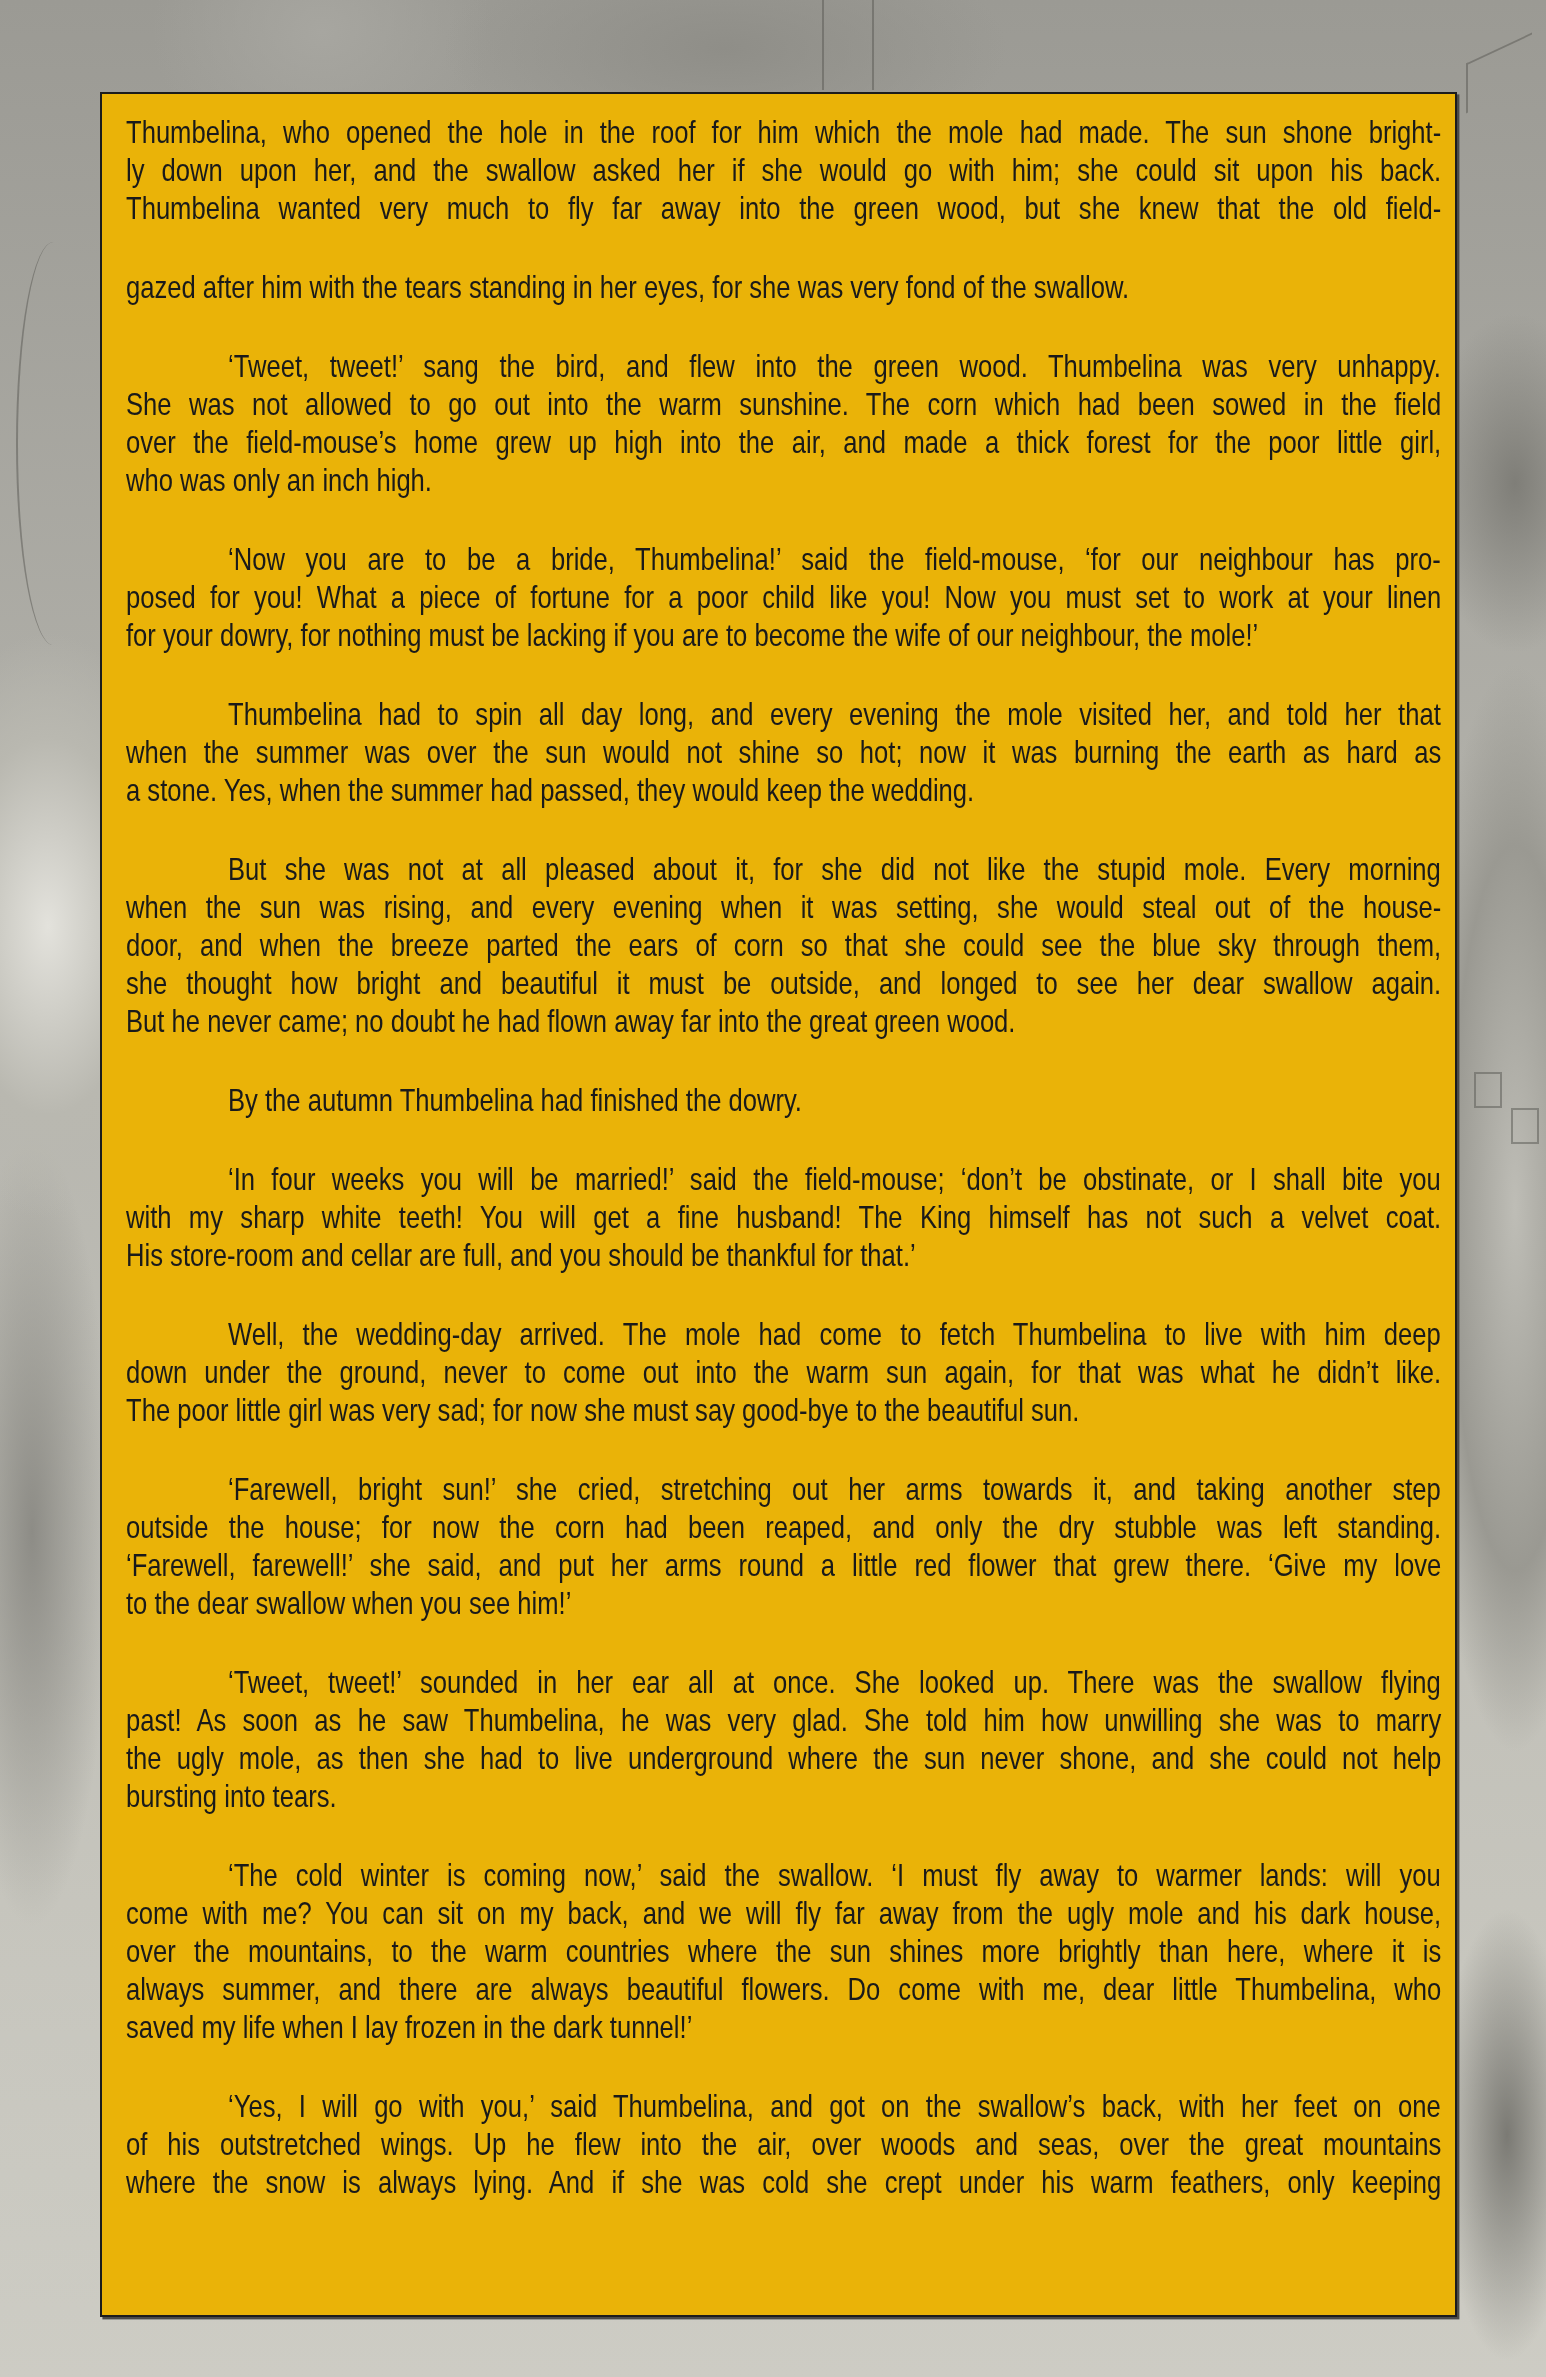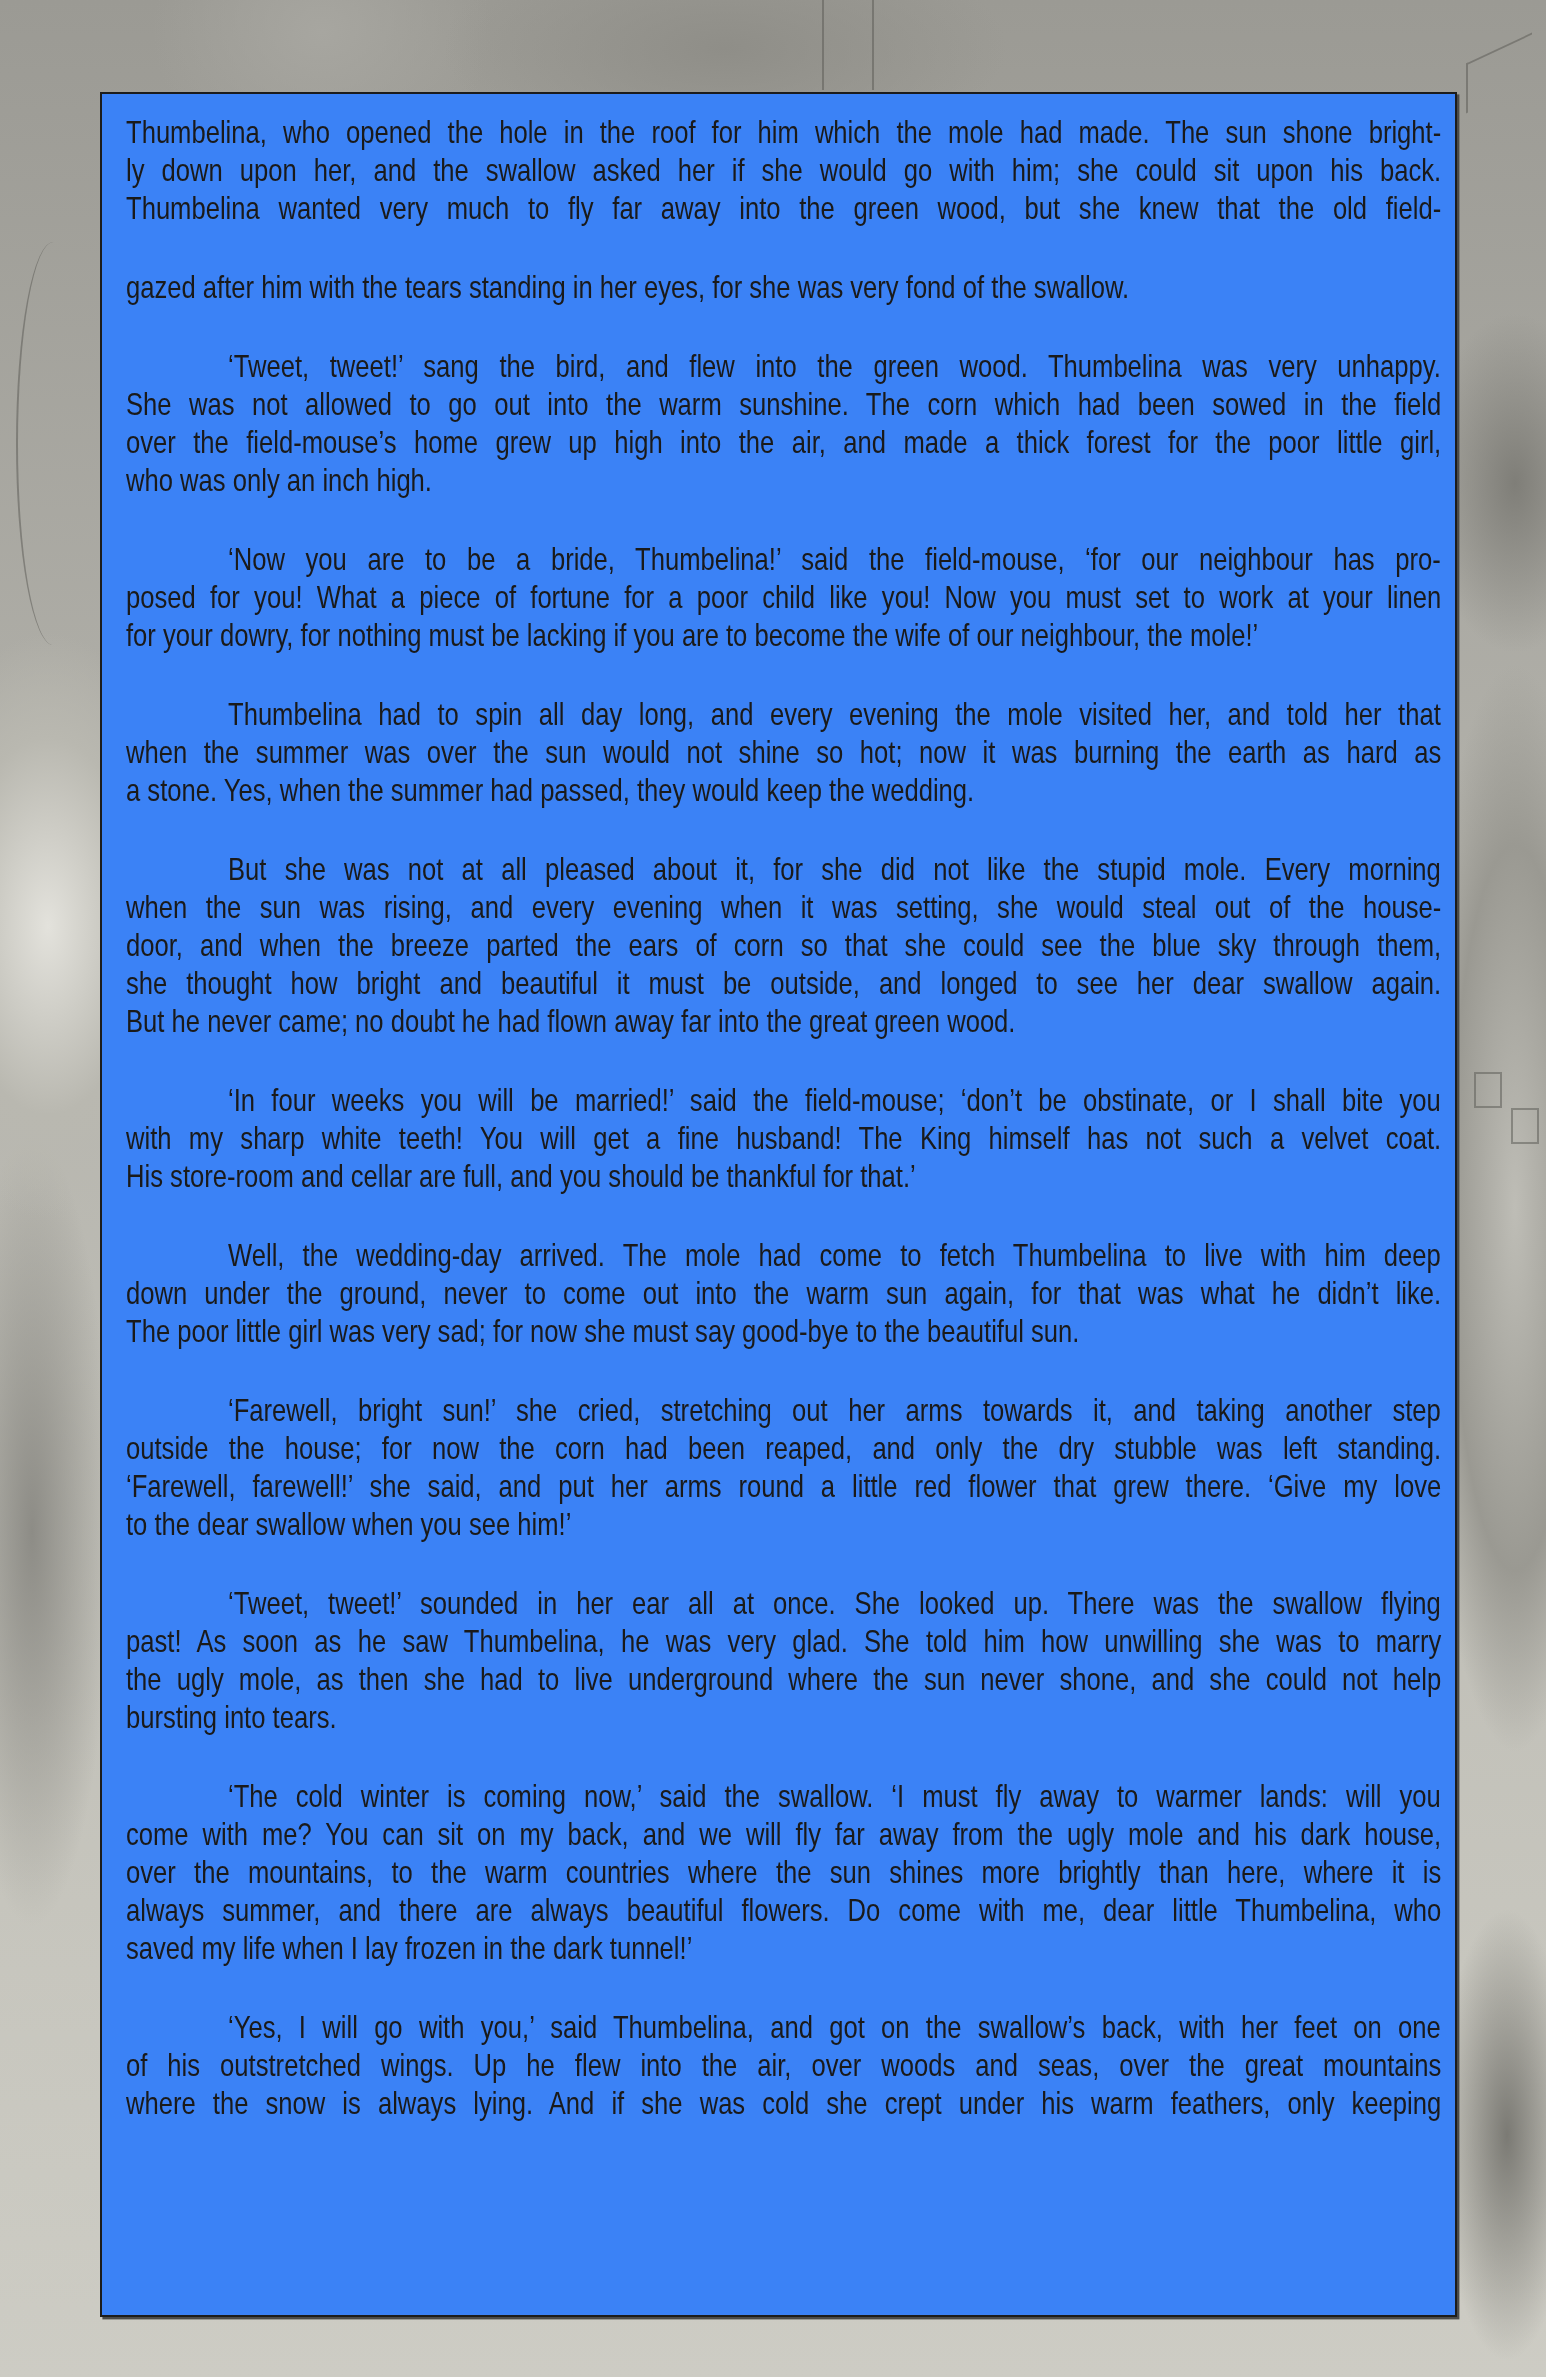--- a/index.html
+++ b/index.html
@@ -17,21 +17,21 @@
       radial-gradient(ellipse 403px 161px at 725px 48px, #8f8e88 0%, rgba(0,0,0,0) 70%),
       radial-gradient(ellipse 242px 201px at 322px 32px, #a7a6a0 0%, rgba(0,0,0,0) 70%),
       radial-gradient(ellipse 129px 725px at 1515px 1208px, #bebdb6 0%, #9a9992 50%, rgba(0,0,0,0) 75%),
       radial-gradient(ellipse 129px 242px at 1515px 483px, #7f7e78 0%, rgba(0,0,0,0) 70%),
       radial-gradient(ellipse 97px 322px at 1507px 2135px, #7b7a74 0%, rgba(0,0,0,0) 70%),
       linear-gradient(180deg, #9b9a94 0%, #b5b4ad 40%, #c6c5bd 80%, #cdccc4 100%);
   }
   .art-line { position: absolute; border-color: #5f5e59; border-style: solid; opacity: .55; }
   .page-box {
     position: absolute; left: 100px; top: 92px; width: 1353px; height: 2221px;
-    background: #3b82f6; border: 2.4px solid #1c1c1c;
+    background: #eab308; border: 2.4px solid #1c1c1c;
     box-shadow: 2.4px 2.4px 0 #4a4a48;
   }
   .text-col { position: absolute; left: 24px; top: 19.3px; width: 1316px; color: #1a1a1a; }
   .para { margin-top: 41px; }
   .para:first-child { margin-top: 0; }
   .line {
     height: 38px; line-height: 38px; white-space: nowrap; overflow: visible;
   }
   .line-inner {
     display: inline-block; font-size: 32px; transform-origin: 0 50%;
@@ -80,20 +80,23 @@
         <div class="line last"><span class="line-inner">a stone. Yes, when the summer had passed, they would keep the wedding.</span></div>
       </div>
       <div class="para">
         <div class="line indent"><span class="line-inner">But she was not at all pleased about it, for she did not like the stupid mole. Every morning</span></div>
         <div class="line"><span class="line-inner">when the sun was rising, and every evening when it was setting, she would steal out of the house-</span></div>
         <div class="line"><span class="line-inner">door, and when the breeze parted the ears of corn so that she could see the blue sky through them,</span></div>
         <div class="line"><span class="line-inner">she thought how bright and beautiful it must be outside, and longed to see her dear swallow again.</span></div>
         <div class="line last"><span class="line-inner">But he never came; no doubt he had flown away far into the great green wood.</span></div>
       </div>
       <div class="para">
+        <div class="line indent last"><span class="line-inner">By the autumn Thumbelina had finished the dowry.</span></div>
+      </div>
+      <div class="para">
         <div class="line indent"><span class="line-inner">‘In four weeks you will be married!’ said the field-mouse; ‘don’t be obstinate, or I shall bite you</span></div>
         <div class="line"><span class="line-inner">with my sharp white teeth! You will get a fine husband! The King himself has not such a velvet coat.</span></div>
         <div class="line last"><span class="line-inner">His store-room and cellar are full, and you should be thankful for that.’</span></div>
       </div>
       <div class="para">
         <div class="line indent"><span class="line-inner">Well, the wedding-day arrived. The mole had come to fetch Thumbelina to live with him deep</span></div>
         <div class="line"><span class="line-inner">down under the ground, never to come out into the warm sun again, for that was what he didn’t like.</span></div>
         <div class="line last"><span class="line-inner">The poor little girl was very sad; for now she must say good-bye to the beautiful sun.</span></div>
       </div>
       <div class="para">

